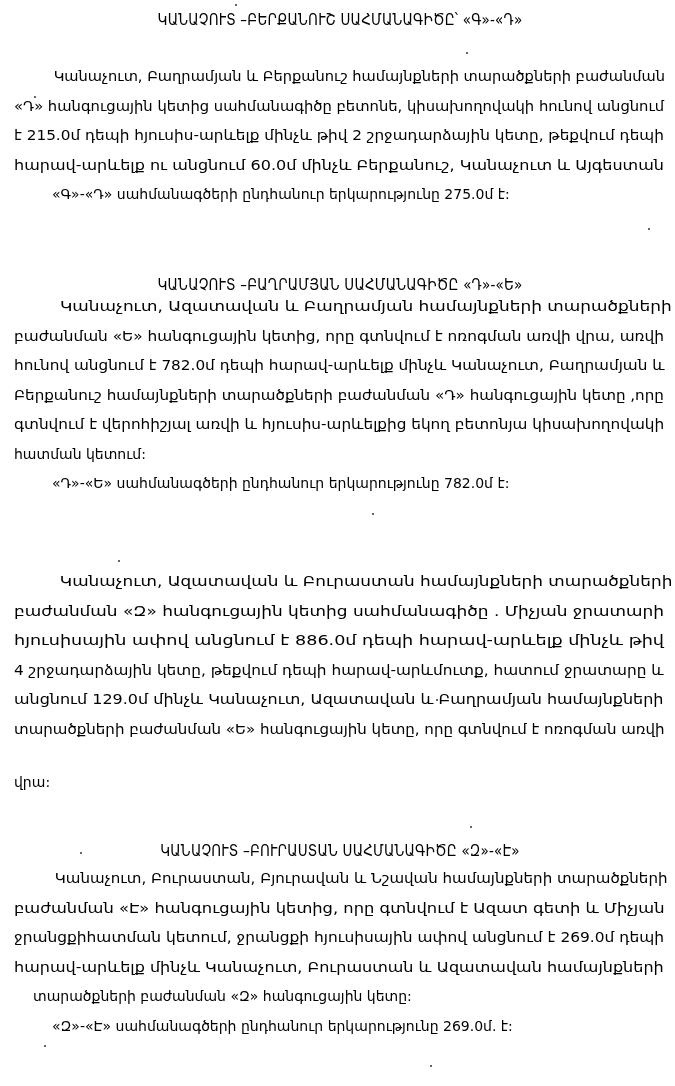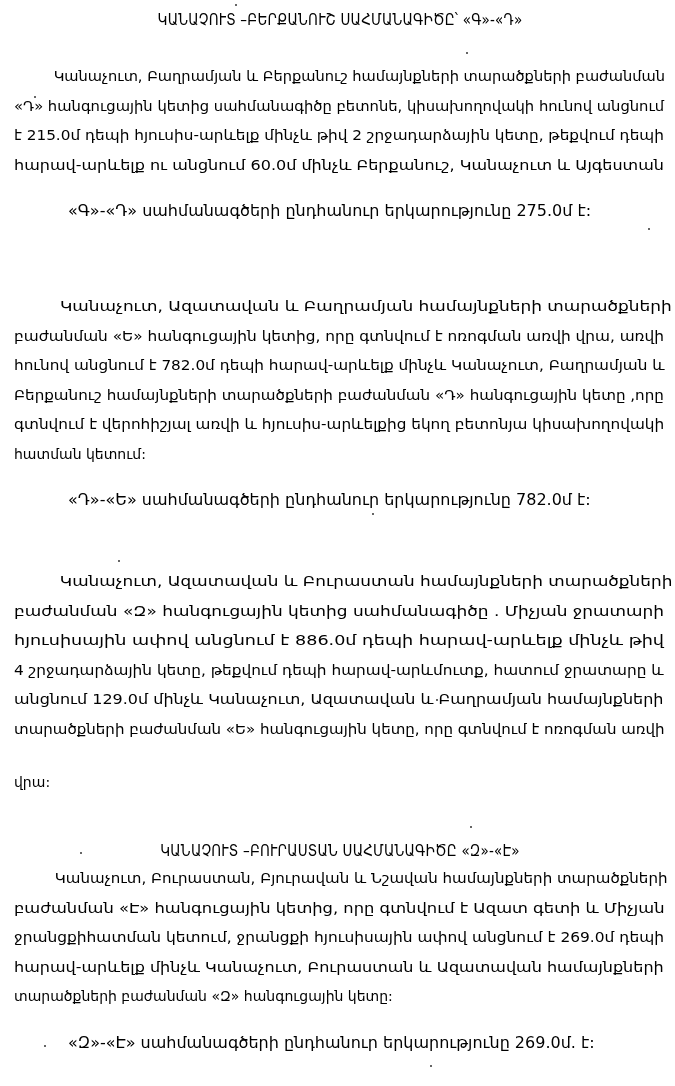--- a/index.html
+++ b/index.html
@@ -36,22 +36,22 @@
       margin: 0;
       transform: scaleY(1.12);
     }
     .line {
       display: block;
       white-space: nowrap;
       font-size: 14px;
       line-height: 29.5px;
     }
     .total {
-      margin: 16px;
-      font-size: 16px;
+      margin: 0;
+      font-size: 14px;
       line-height: 29.5px;
       padding-left: 38px;
       white-space: nowrap;
     }
     .speck {
       position: absolute;
       width: 2px;
       height: 2px;
       background: #333;
       border-radius: 1px;
@@ -66,20 +66,23 @@
     <h2 class="heading">ԿԱՆԱՉՈՒՏ –ԲԵՐՔԱՆՈՒՇ ՍԱՀՄԱՆԱԳԻԾԸ՝ «Գ»-«Դ»</h2>
   </div>
   <div class="section" style="top:62px;">
     <span class="line" style="padding-left: 38px; display: block; transform-origin: left center; transform: scaleX(1.044); width: 612px;">Կանաչուտ, Բաղրամյան և Բերքանուշ համայնքների տարածքների բաժանման</span>
     <span class="line" style="display: block; transform-origin: left center; transform: scaleX(1.053); width: 650px;">«Դ» հանգուցային կետից սահմանագիծը  բետոնե,  կիսախողովակի հունով անցնում</span>
     <span class="line" style="display: block; transform-origin: left center; transform: scaleX(1.091); width: 650px;">է 215.0մ  դեպի հյուսիս-արևելք մինչև թիվ 2 շրջադարձային կետը, թեքվում դեպի</span>
     <span class="line" style="display: block; transform-origin: left center; transform: scaleX(1.144); width: 650px;">հարավ-արևելք   ու  անցնում  60.0մ  մինչև  Բերքանուշ,  Կանաչուտ  և  Այգեստան</span>
     <p class="total">«Գ»-«Դ» սահմանագծերի  ընդհանուր երկարությունը   275.0մ է:</p>
   </div>
 
+  <div class="section" style="top:274px;">
+    <h2 class="heading">ԿԱՆԱՉՈՒՏ –ԲԱՂՐԱՄՅԱՆ  ՍԱՀՄԱՆԱԳԻԾԸ  «Դ»-«Ե»</h2>
+  </div>
   <div class="section" style="top:292px;">
     <span class="line" style="padding-left: 38px; display: block; transform-origin: left center; transform: scaleX(1.209); width: 612px;">Կանաչուտ,    Ազատավան    և    Բաղրամյան    համայնքների    տարածքների</span>
     <span class="line" style="display: block; transform-origin: left center; transform: scaleX(1.096); width: 650px;">բաժանման   «Ե» հանգուցային կետից, որը գտնվում է ոռոգման առվի վրա, առվի</span>
     <span class="line" style="display: block; transform-origin: left center; transform: scaleX(1.091); width: 650px;">հունով անցնում է 782.0մ դեպի հարավ-արևելք մինչև Կանաչուտ, Բաղրամյան և</span>
     <span class="line" style="display: block; transform-origin: left center; transform: scaleX(1.08); width: 650px;">Բերքանուշ  համայնքների  տարածքների  բաժանման  «Դ»  հանգուցային  կետը ,որը</span>
     <span class="line" style="display: block; transform-origin: left center; transform: scaleX(1.091); width: 650px;">գտնվում է վերոհիշյալ առվի և հյուսիս-արևելքից եկող բետոնյա կիսախողովակի</span>
     <span class="line" style="display: block;">հատման կետում:</span>
     <p class="total">«Դ»-«Ե»  սահմանագծերի  ընդհանուր երկարությունը  782.0մ է:</p>
   </div>
 
@@ -94,21 +97,21 @@
   </div>
 
   <div class="section" style="top:840px;">
     <h2 class="heading">ԿԱՆԱՉՈՒՏ –ԲՈՒՐԱՍՏԱՆ  ՍԱՀՄԱՆԱԳԻԾԸ «Զ»-«Է»</h2>
   </div>
   <div class="section" style="top:864px;">
     <span class="line" style="padding-left: 38px; display: block; transform-origin: left center; transform: scaleX(1.074); width: 612px;">Կանաչուտ, Բուրաստան, Բյուրավան և Նշավան համայնքների տարածքների</span>
     <span class="line" style="display: block; transform-origin: left center; transform: scaleX(1.165); width: 650px;">բաժանման    «Է»  հանգուցային  կետից,  որը  գտնվում  է  Ազատ  գետի  և  Միչյան</span>
     <span class="line" style="display: block; transform-origin: left center; transform: scaleX(1.102); width: 650px;">ջրանցքիհատման կետում, ջրանցքի  հյուսիսային ափով անցնում է 269.0մ դեպի</span>
     <span class="line" style="display: block; transform-origin: left center; transform: scaleX(1.144); width: 650px;">հարավ-արևելք    մինչև   Կանաչուտ,    Բուրաստան    և    Ազատավան    համայնքների</span>
-    <span class="line" style="display: block;">տարածքների բաժանման  «Զ» հանգուցային կետը:</span>
+    <span class="line" style="display: block; margin-left: 19px;">տարածքների բաժանման  «Զ» հանգուցային կետը:</span>
     <p class="total">«Զ»-«Է» սահմանագծերի  ընդհանուր երկարությունը     269.0մ.   է:</p>
   </div>
 
   <span class="speck" style="left:235px;top:4px;"></span>
   <span class="speck" style="left:466px;top:52px;"></span>
   <span class="speck" style="left:34px;top:96px;"></span>
   <span class="speck" style="left:648px;top:228px;"></span>
   <span class="speck" style="left:372px;top:513px;"></span>
   <span class="speck" style="left:118px;top:560px;"></span>
   <span class="speck" style="left:436px;top:699px;"></span>

